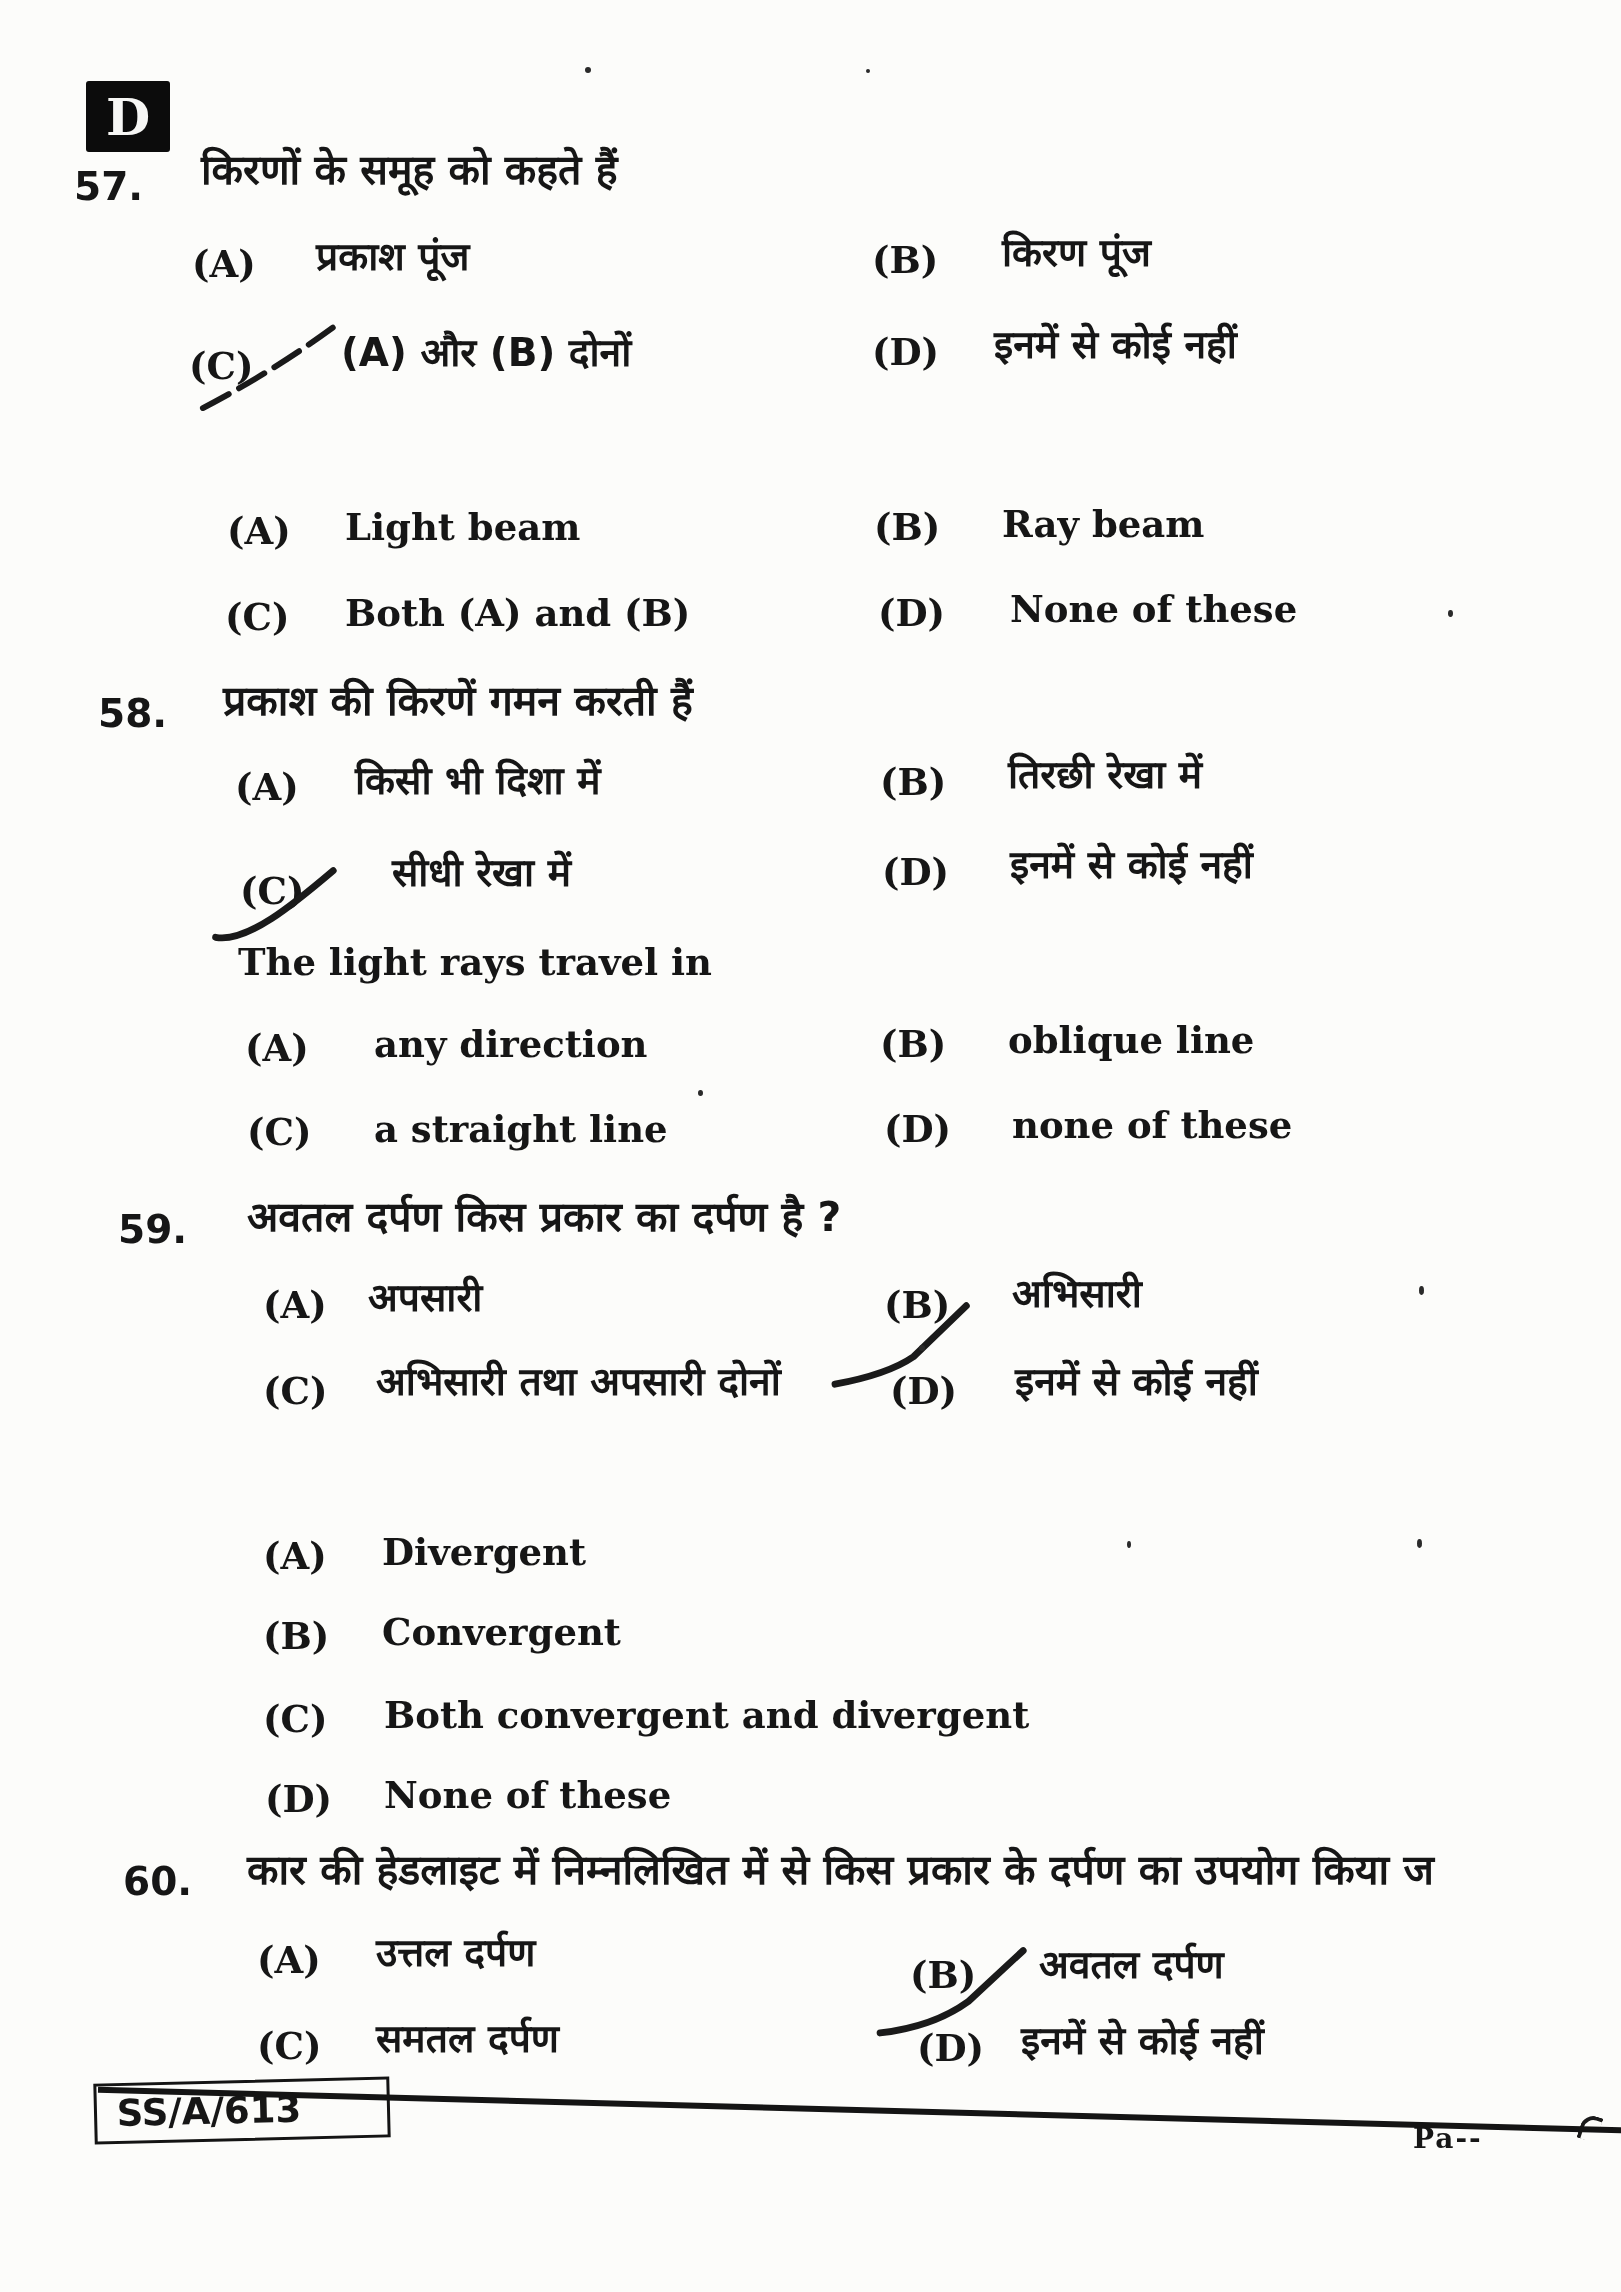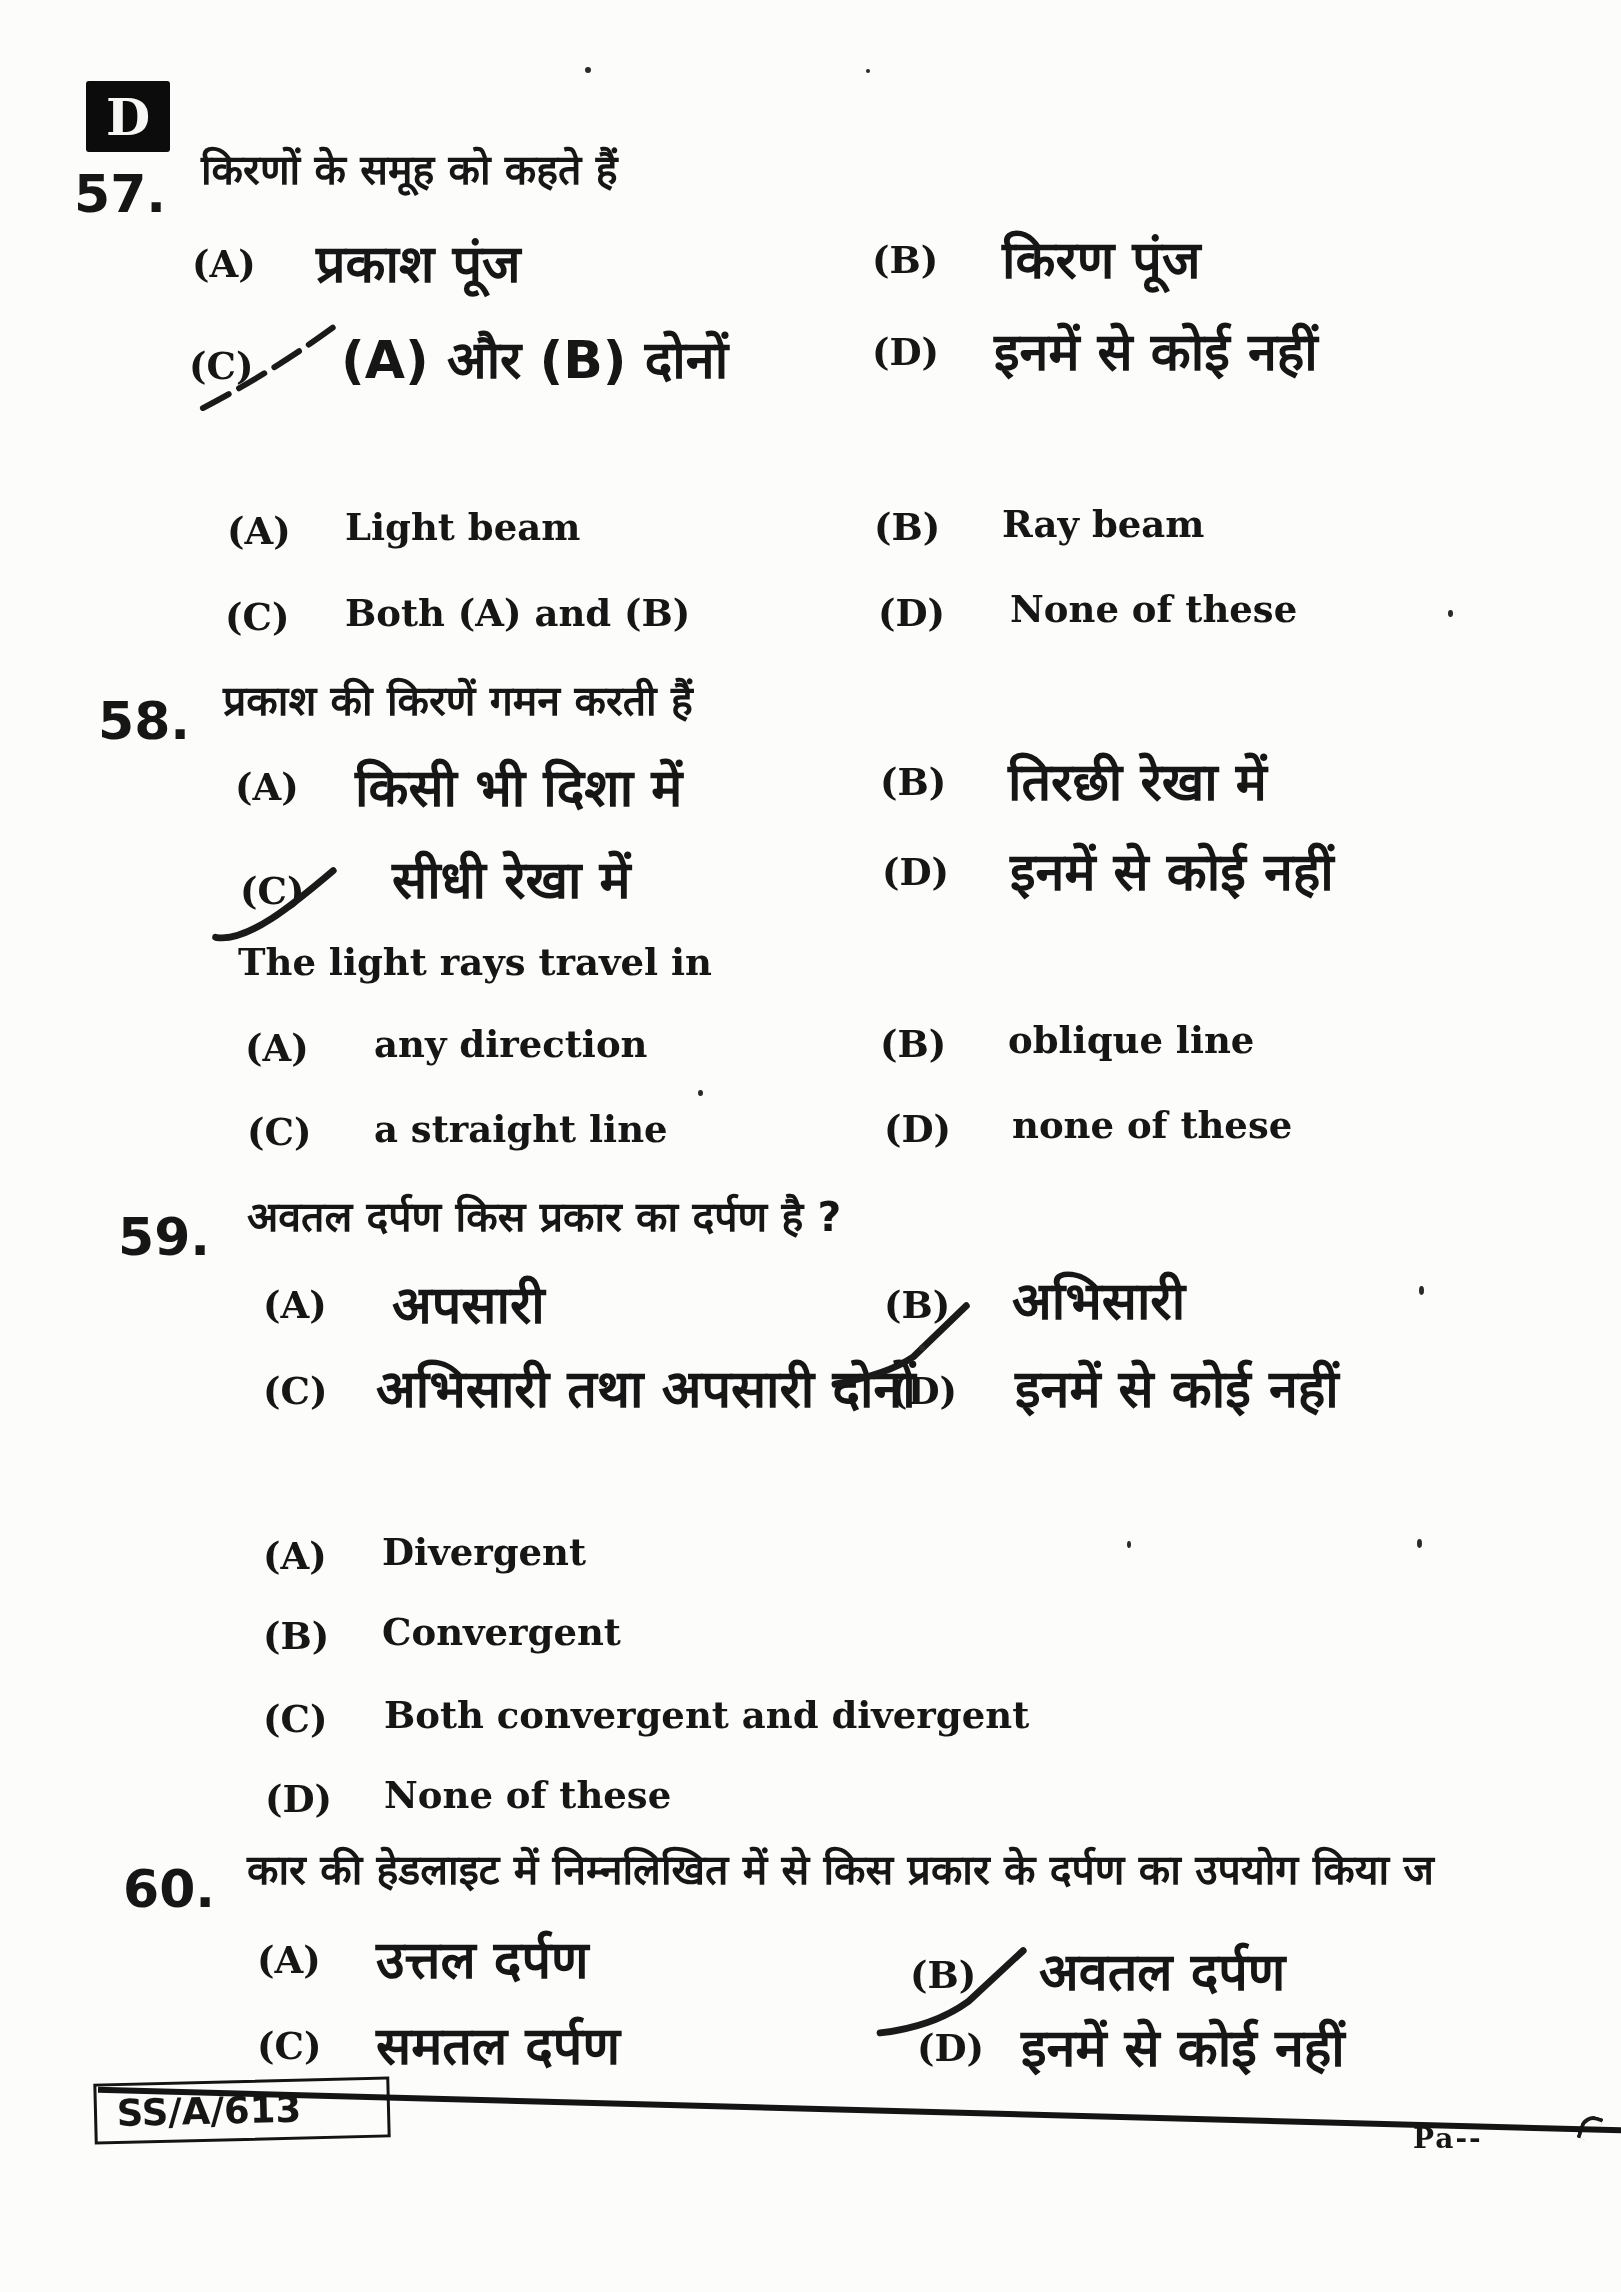--- a/index.html
+++ b/index.html
@@ -7,21 +7,21 @@
     position:relative;
     width:1621px;height:2293px;
     background:#fcfcfa;
     overflow:hidden;
     color:#161616;
   }
   .abs{position:absolute;white-space:nowrap;line-height:1.15;}
   .hi{font-family:"DejaVu Sans",sans-serif;font-weight:700;}
   .en{font-family:"DejaVu Serif",serif;font-weight:700;}
   .t42{font-size:41px;}
-  .t40{font-size:52px;}
+  .t40{font-size:39px;}
   .t38{font-size:37px;}
   .t36{font-size:28px;}
   .badge{
     position:absolute;left:86px;top:81px;width:84px;height:71px;
     background:#0c0c0c;color:#f7f7f5;
     font-family:"DejaVu Serif",serif;font-weight:700;font-size:51px;
     display:flex;align-items:center;justify-content:center;
     border-radius:2.9px;
   }
   .code-box{
@@ -92,21 +92,21 @@
 
   <span class="abs en t38" style="left:247px;top:1111px">(C)</span>
   <span class="abs en t38" style="left:374px;top:1108px">a straight line</span>
   <span class="abs en t38" style="left:884px;top:1108px">(D)</span>
   <span class="abs en t38" style="left:1012px;top:1104px">none of these</span>
 
   <span class="abs hi t40" style="left:118px;top:1208px">59.</span>
   <span class="abs hi t42" style="left:247px;top:1194px">अवतल दर्पण किस प्रकार का दर्पण है ?</span>
 
   <span class="abs en t38" style="left:263px;top:1284px">(A)</span>
-  <span class="abs hi t40" style="left:392px;top:1276px">अपसारी</span>
+  <span class="abs hi t40" style="left:368px;top:1276px">अपसारी</span>
   <span class="abs en t38" style="left:884px;top:1284px">(B)</span>
   <span class="abs hi t40" style="left:1012px;top:1272px">अभिसारी</span>
 
   <span class="abs en t38" style="left:263px;top:1370px">(C)</span>
   <span class="abs hi t40" style="left:376px;top:1360px">अभिसारी तथा अपसारी दोनों</span>
   <span class="abs en t38" style="left:890px;top:1370px">(D)</span>
   <span class="abs hi t40" style="left:1015px;top:1360px">इनमें से कोई नहीं</span>
 
 
   <span class="abs en t38" style="left:263px;top:1535px">(A)</span>

